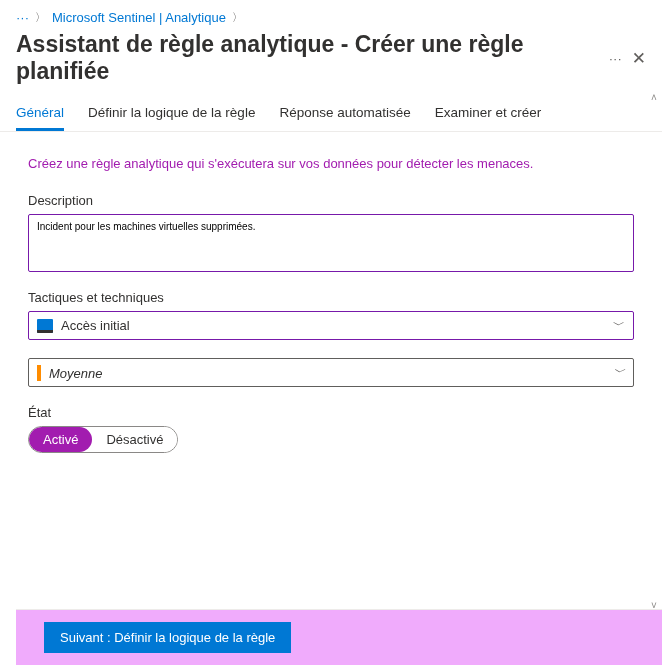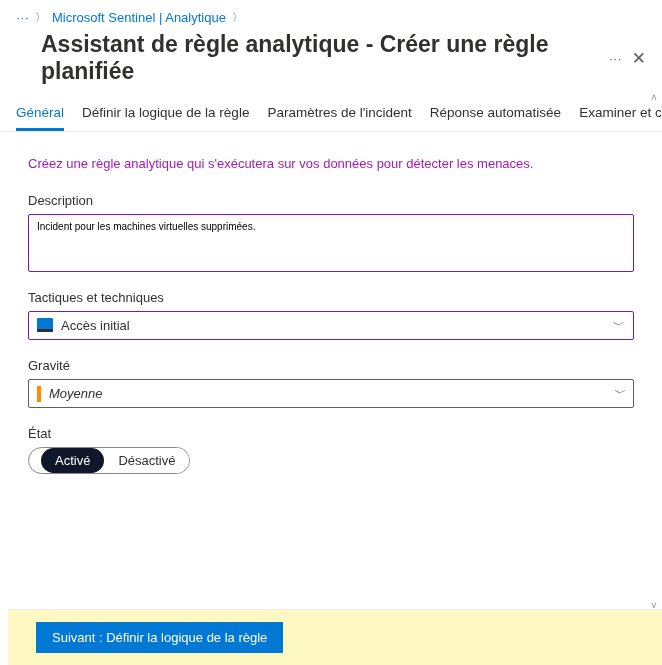--- a/index.html
+++ b/index.html
@@ -21,33 +21,32 @@
     padding: 10px 16px 4px 16px;
     font-size: 13px;
   }
   .breadcrumb .dots { color: #0078d4; }
   .breadcrumb .chev { color: #605e5c; font-size: 11px; }
   .breadcrumb a { color: #0078d4; text-decoration: none; }
   .title-row {
     display: flex;
     align-items: center;
     justify-content: space-between;
-    padding: 2px 16px 10px 8px;
-    margin-left: 33px;
+    padding: 2px 16px 10px 16px;
   }
   .page-title {
     font-size: 23px;
     font-weight: 600;
     color: #323130;
   }
   .title-actions { display: flex; align-items: center; gap: 10px; color: #605e5c; }
   .title-actions .close { font-size: 17px; cursor: pointer; }
   .tabs {
     display: flex;
-    gap: 18px;
+    gap: 24px;
     padding: 0 16px;
     border-bottom: 1px solid #edebe9;
     font-size: 13.5px;
   }
   .tab {
     padding: 10px 0 8px 0;
     color: #323130;
     cursor: pointer;
     border-bottom: 3px solid transparent;
     white-space: nowrap;
@@ -103,21 +102,21 @@
   .select-wrap {
     border: 1px solid #7719aa;
     border-radius: 2px;
     display: flex;
     align-items: center;
     padding: 5px 8px;
     cursor: pointer;
     justify-content: space-between;
   }
   .select-wrap.black { border-color: #605e5c; font-style: italic; }
-  .select-left { display: flex; align-items: flex-start; gap: 8px; }
+  .select-left { display: flex; align-items: flex-end; gap: 8px; }
   .tactic-icon {
     width: 16px; height: 14px;
     background: #0078d4;
     border-radius: 1px;
     position: relative;
   }
   .tactic-icon::after {
     content: "";
     position: absolute;
     bottom: 0; left: 0; right: 0;
@@ -137,31 +136,30 @@
     overflow: hidden;
     font-size: 13px;
   }
   .toggle-opt {
     padding: 5px 14px;
     cursor: pointer;
     background: #fff;
     color: #323130;
   }
   .toggle-opt.active {
-    background: #0f172a;
+    background: #a21caf;
     color: #fff;
     border-radius: 14px;
-    margin-left: 12px;
   }
   .footer {
     position: absolute;
-    left: 8px; right: 0; bottom: 0;
+    left: 16px; right: 0; bottom: 0;
     border-top: 1px solid #edebe9;
     padding: 12px 28px;
-    background: #fef9c3;
+    background: #f0abfc;
   }
   .next-btn {
     background: #0078d4;
     color: #fff;
     border: none;
     padding: 8px 16px;
     font-size: 13px;
     font-family: inherit;
     cursor: pointer;
   }
@@ -193,21 +191,20 @@
   <div class="page-title">Assistant de règle analytique - Créer une règle planifiée</div>
   <div class="title-actions">
     <span>···</span>
     <span class="close">✕</span>
   </div>
 </div>
 
 <div class="tabs">
   <div class="tab active">Général</div>
   <div class="tab">Définir la logique de la règle</div>
-  <div class="tab">Paramètres de l'incident</div>
   <div class="tab">Réponse automatisée</div>
   <div class="tab">Examiner et créer</div>
 </div>
 
 <div class="content">
   <div class="intro">Créez une règle analytique qui s'exécutera sur vos données pour détecter les menaces.</div>
 
 
   <div class="field">
     <div class="label">Description</div>
@@ -221,21 +218,20 @@
     <div class="select-wrap">
       <div class="select-left">
         <span class="tactic-icon"></span>
         <span>Accès initial</span>
       </div>
       <span class="chev-down">﹀</span>
     </div>
   </div>
 
   <div class="field">
-    <div class="label">Gravité</div>
     <div class="select-wrap black">
       <div class="select-left">
         <span class="sev-bar"></span>
         <span>Moyenne</span>
       </div>
       <span class="chev-down">﹀</span>
     </div>
   </div>
 
   <div class="field">

